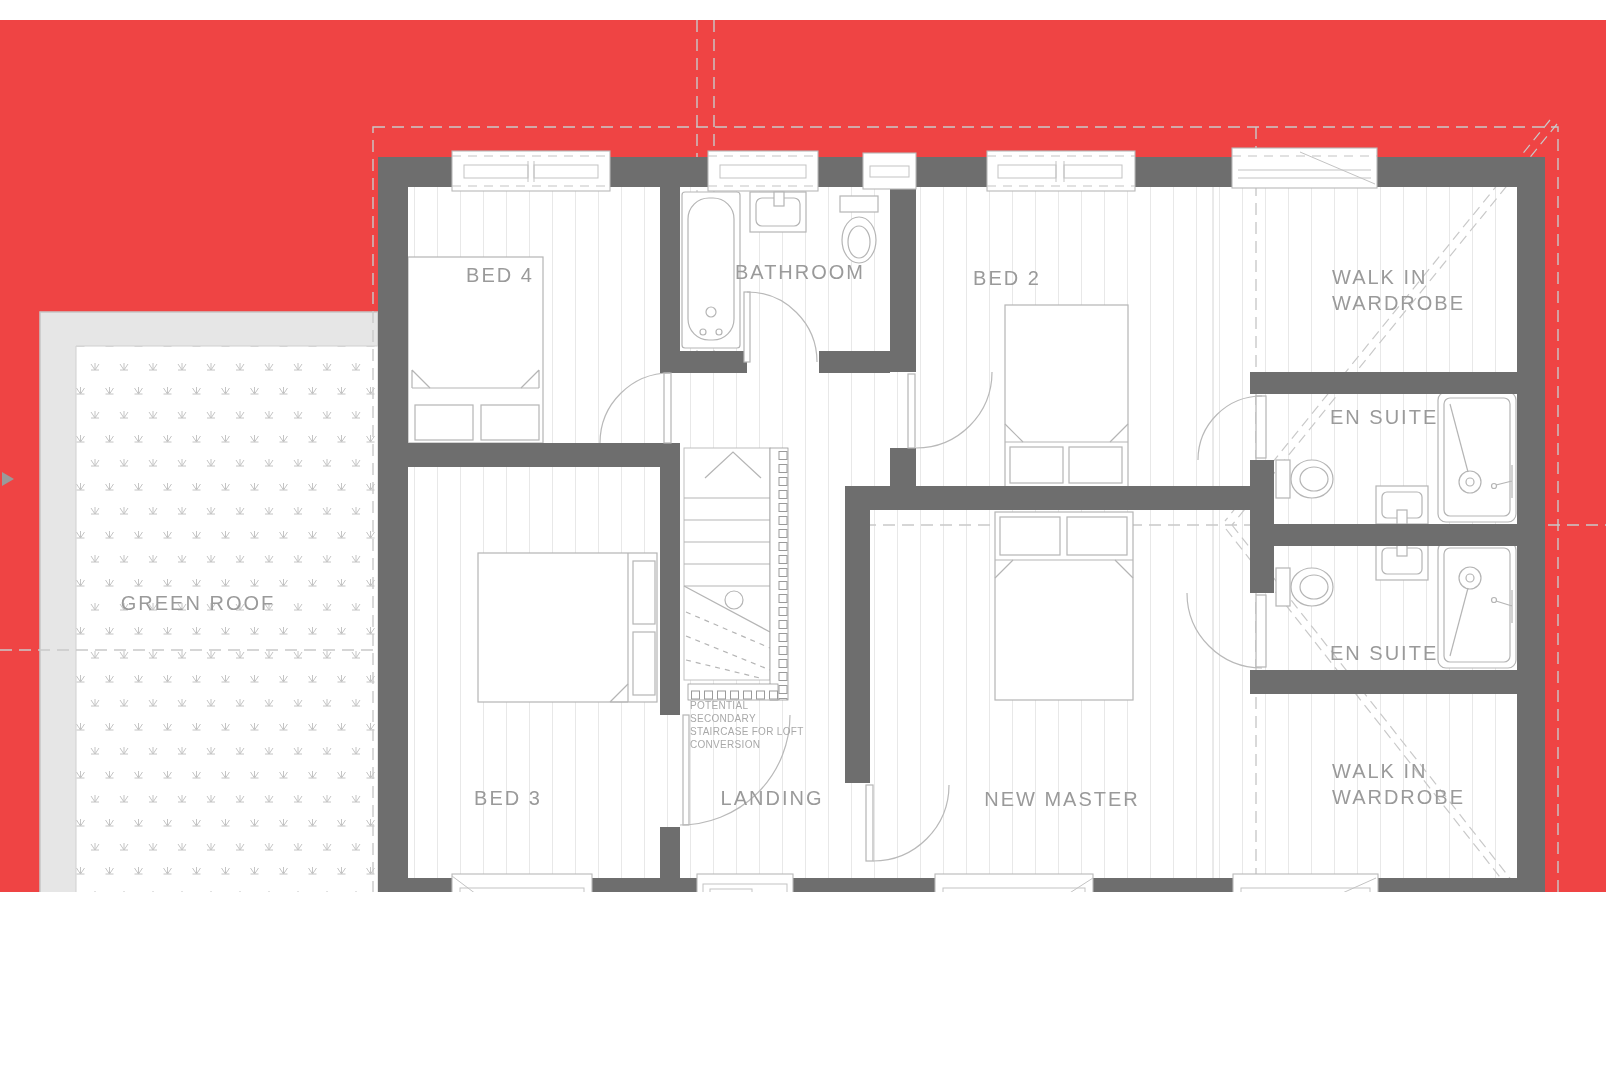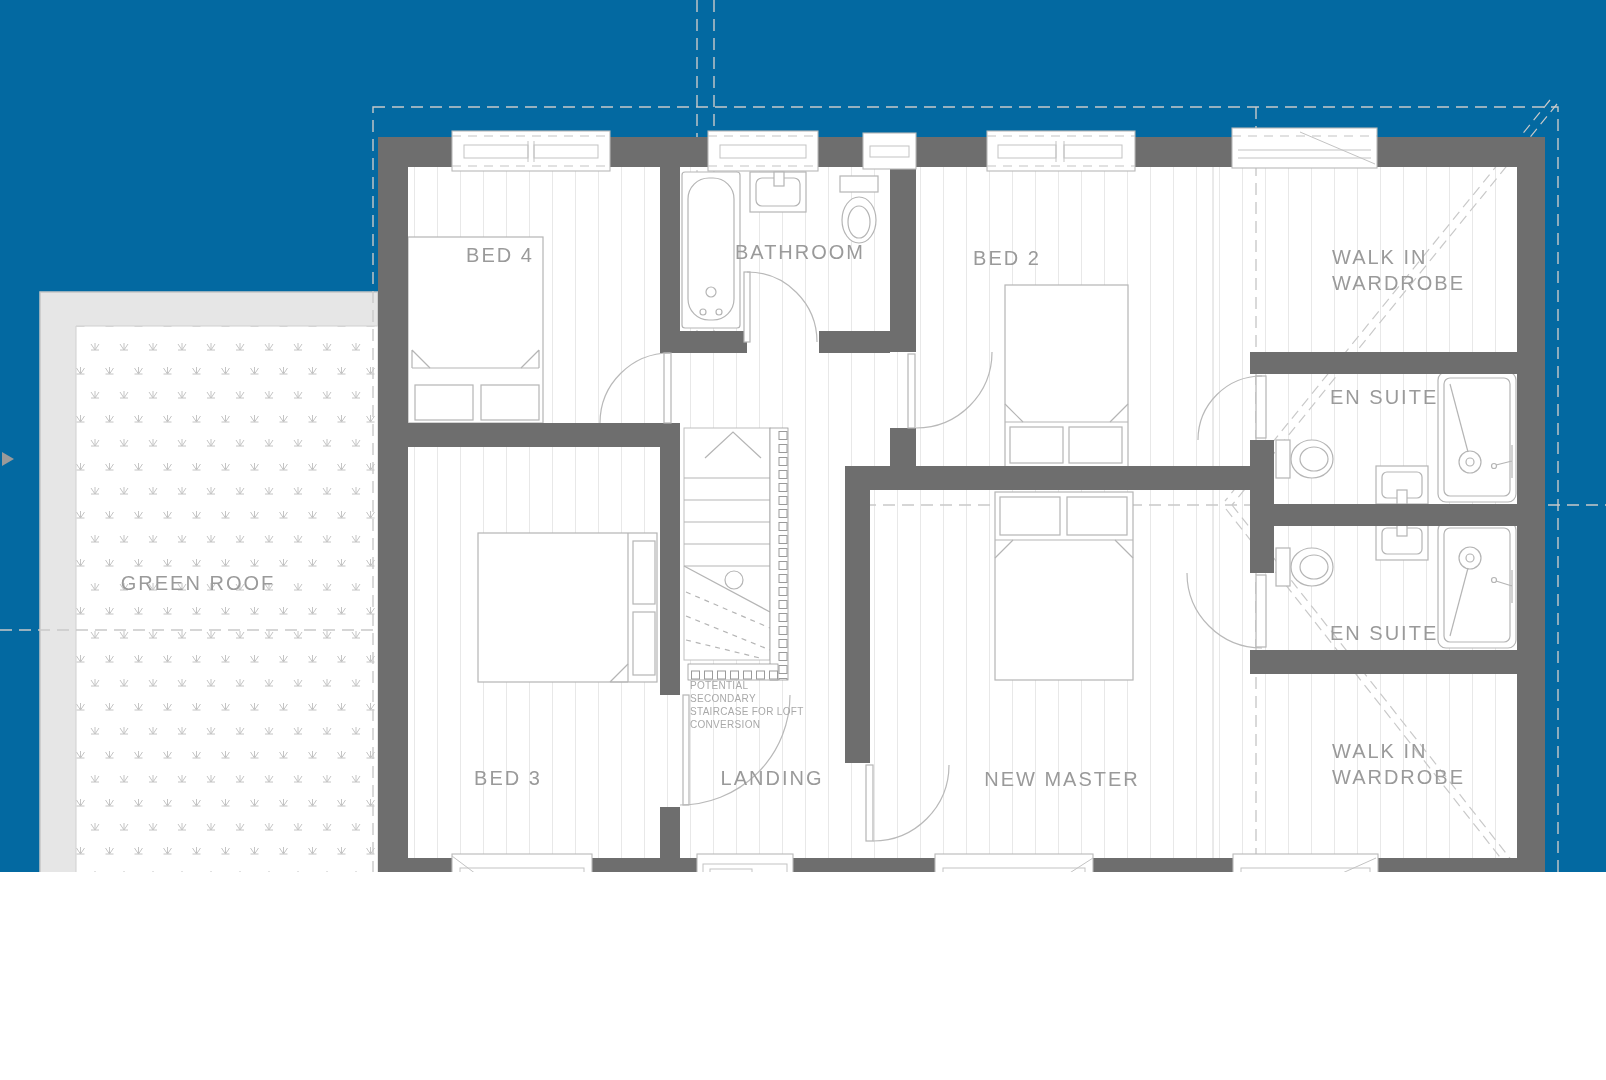--- a/index.html
+++ b/index.html
@@ -1,16 +1,16 @@
 <!DOCTYPE html>
 <html style="--wall: #6e6e6e; --line: #b5b5b5; --hatch: #e8e8e8; --dashed: #c9c9c9; --label: #9a9a9a; --note: #a9a9a9; --roof_band: #e6e6e6; --band_stroke: #c6c6c6; --roof_dot: #c4c4c4;"><head>
 <meta charset="utf-8">
 <style>
   html,body{margin:0;padding:0;background:#fff;}
-  .plan-wrap{width:1606px;height:872px;position:relative;overflow:hidden;background:#0369a1;}
+  .plan-wrap{width:1606px;height:872px;position:relative;overflow:hidden;background:#ef4444;margin-top:20px;}
   svg{display:block;}
   text{font-family:"Liberation Sans","DejaVu Sans",sans-serif;}
   .room-label{fill:var(--label,#9a9a9a);font-size:20px;letter-spacing:2px;}
   .note-label{fill:var(--note,#a9a9a9);font-size:10px;letter-spacing:.3px;}
   .wall{fill:var(--wall,#6e6e6e);}
   .fix{stroke:var(--line,#b5b5b5);stroke-width:1.2;fill:#fff;}
   .fixl{stroke:var(--line,#b5b5b5);stroke-width:1.2;fill:none;}
   .dash{stroke:var(--dashed,#c9c9c9);stroke-width:1.4;fill:none;stroke-dasharray:12 7;}
   .dashd{stroke:var(--dashed,#c9c9c9);stroke-width:1.2;fill:none;stroke-dasharray:10 6;}
   .win{stroke:#b9b9b9;stroke-width:1.1;fill:#fff;}

